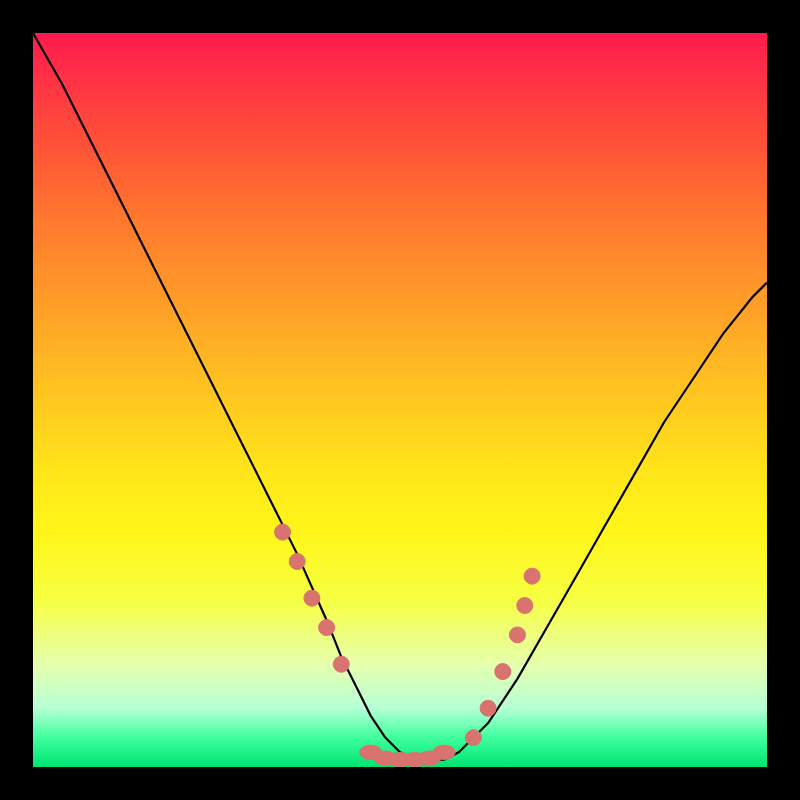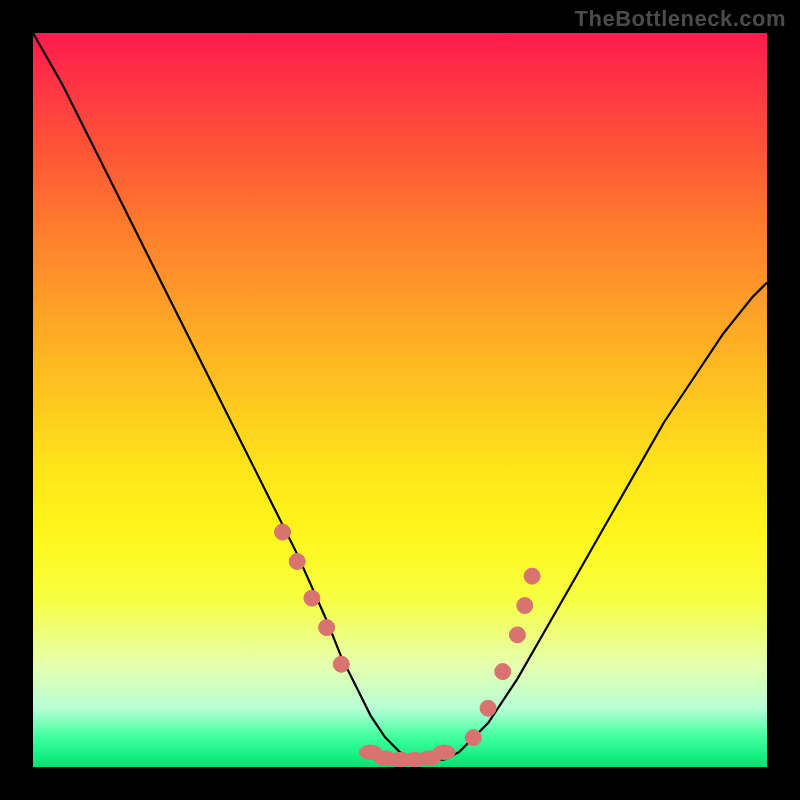--- a/index.html
+++ b/index.html
@@ -72,21 +72,20 @@
   }
   .bead-flat {
     fill: #d8736f;
     stroke: #d8736f;
   }
 </style>
 </head>
 <body>
 
 <div class="frame">
-  <div class="watermark">TheBottleneck.com</div>
 
   <div class="plot-area">
     <div class="gradient"></div>
 
     <svg class="curve" viewBox="0 0 734 734" preserveAspectRatio="none">
       <path id="curve-path" class="curve-line" d="M0.0 0.0 L29.4 51.4 L58.7 110.1 L88.1 168.8 L117.4 227.5 L146.8 286.3 L176.2 345.0 L205.5 403.7 L234.9 462.4 L264.2 521.1 L293.6 587.2 L308.3 623.9 L323.0 653.3 L337.6 682.6 L352.3 704.6 L367.0 719.3 L381.7 726.7 L396.4 726.7 L411.0 726.7 L425.7 719.3 L455.1 690.0 L484.4 645.9 L513.8 594.5 L543.2 543.2 L572.5 491.8 L601.9 440.4 L631.2 389.0 L660.6 345.0 L690.0 300.9 L719.3 264.2 L734.0 249.6"></path>
       <g id="beads-left">
           <circle cx="249.56000000000003" cy="499.12" r="8" class="bead"></circle>
           <circle cx="264.24" cy="528.48" r="8" class="bead"></circle>
           <circle cx="278.92" cy="565.1800000000001" r="8" class="bead"></circle>

